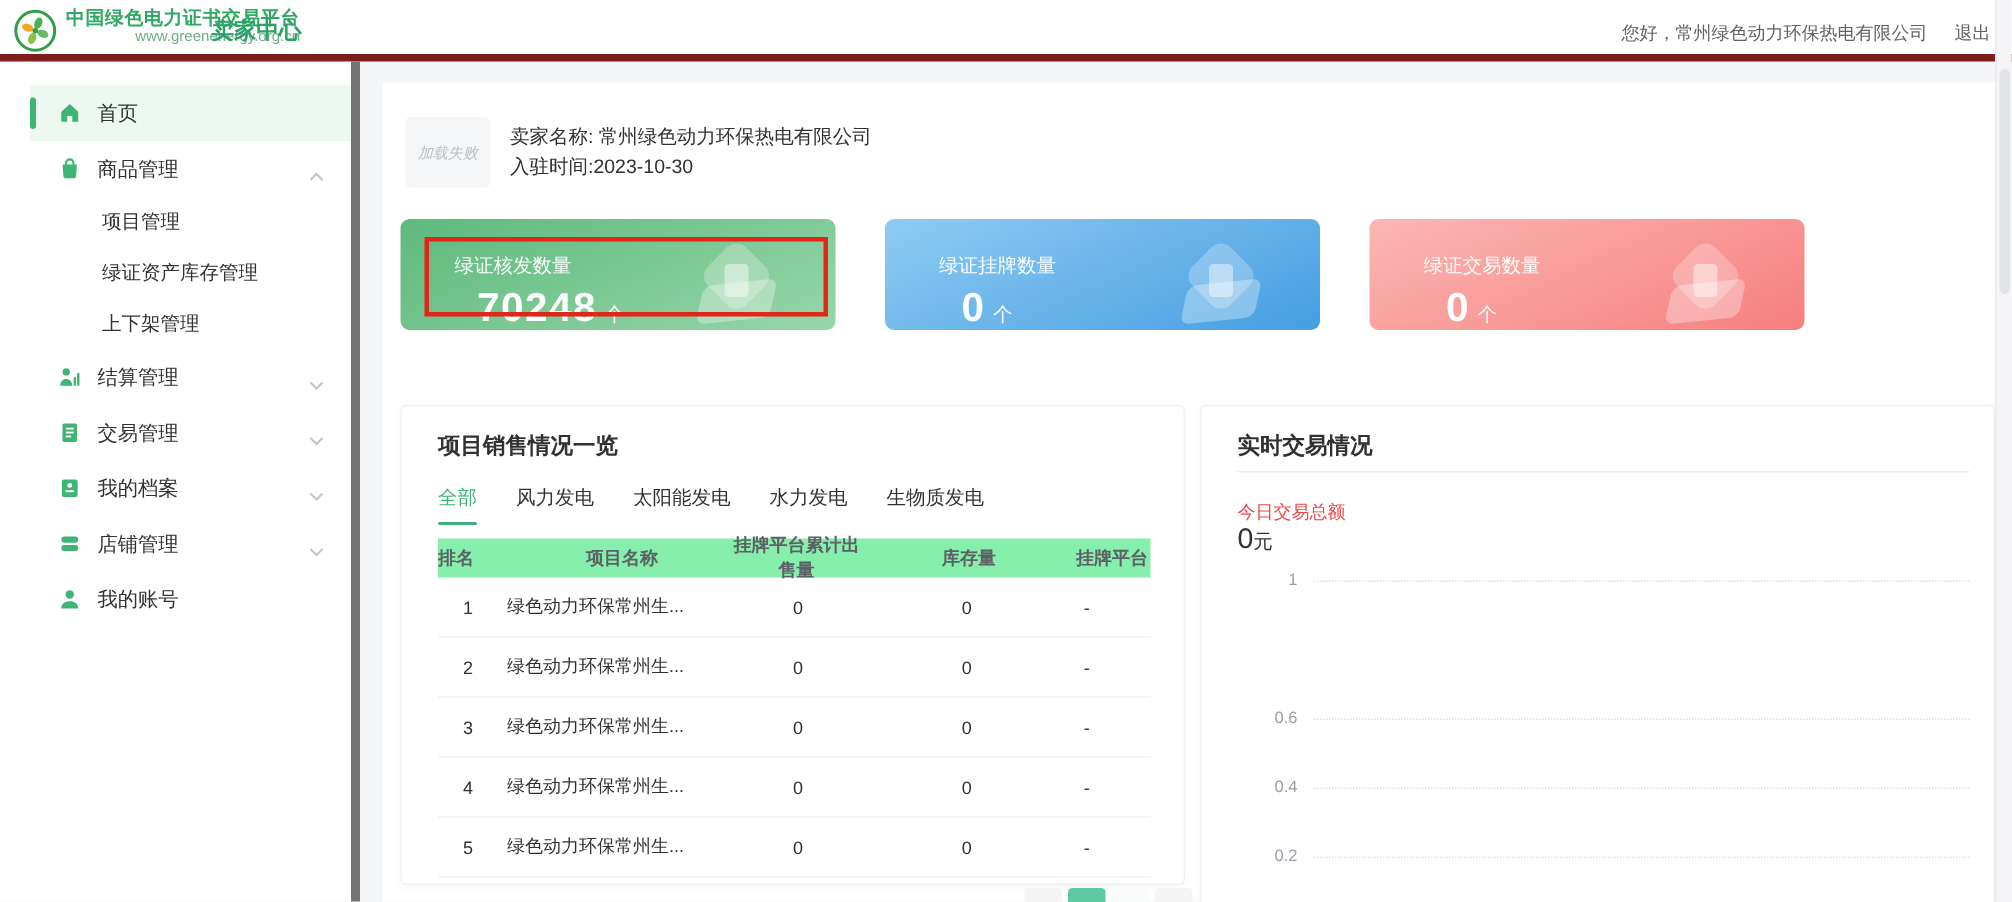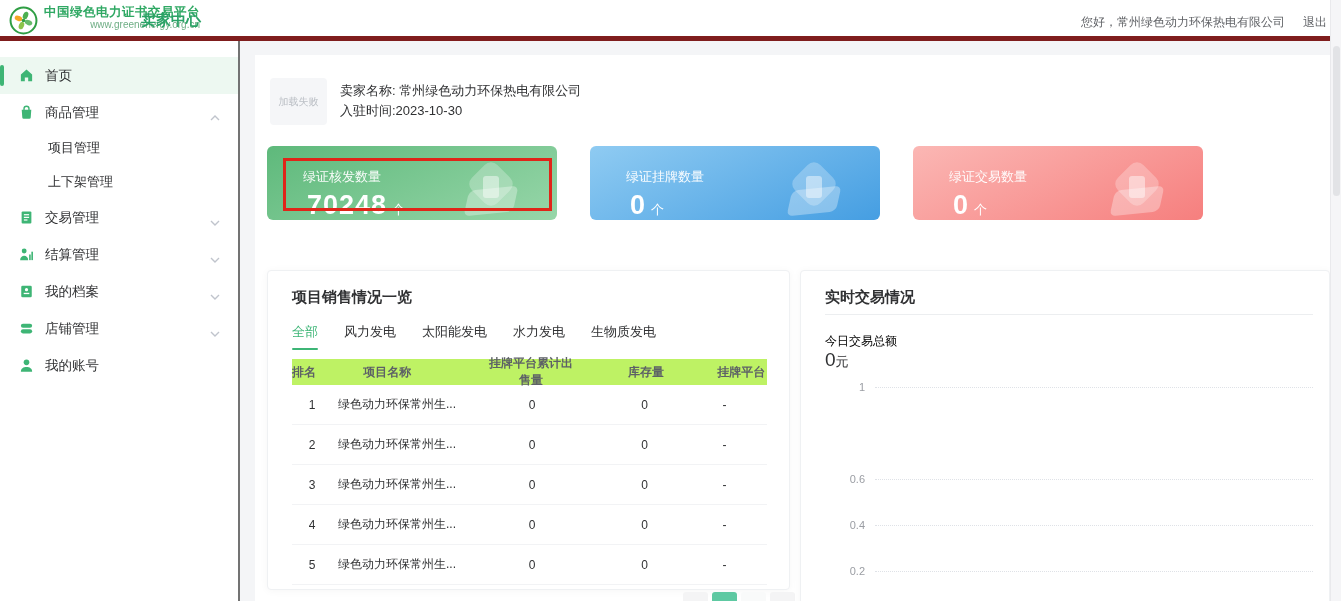--- a/index.html
+++ b/index.html
@@ -13,49 +13,49 @@
   .brand { position:absolute; left:44px; top:5px; line-height:1.15; }
   .brand-title { font-size:12.5px; font-weight:bold; color:#2fa863; letter-spacing:.5px; }
   .brand-url { font-size:10px; color:#6fae85;text-align:right; }
   .portal { position:absolute; left:141px; top:11px; font-size:15px; font-weight:bold; color:#2aa266; }
   .topbar-right { position:absolute; right:14px; top:14px; font-size:12px; color:#606266; }
   .topbar-right .greet { margin-right:18px; }
   .logout { color:#606266; cursor:pointer; }
 
   
   .sidebar { position:absolute; left:0; top:41px; width:240px; height:560px; background:#fff;
-    border-right:2px solid #737373; padding-top:16px; z-index:20; }
+    border-right:6px solid #737373; padding-top:16px; z-index:20;padding-left:20px; }
   .side-item { position:relative; display:flex; align-items:center; height:37px; padding-left:19px;
     font-size:13.5px; color:#303133; cursor:pointer; }
   .side-item .mi { width:15px; height:15px; margin-right:11px; flex:0 0 auto; display:flex; }
   .side-item svg { width:15px; height:15px; fill:#3eb575; }
   .side-item.active { background:#edf8f1; }
   .side-item.active::before { content:""; position:absolute; left:0; top:8px; bottom:8px; width:4px;
     border-radius:2px; background:#3eb575; }
   .side-sub { display:flex; align-items:center; height:34px; padding-left:48px; font-size:13px;
     color:#303133; cursor:pointer; }
   .chev { position:absolute; right:18px; top:50%; transform:translateY(-50%); width:10px; height:7px; }
   .chev svg { width:10px; height:7px; }
 
   
   .main-card { position:absolute; left:255px; top:55px; width:1075px; height:546px; background:#fff; z-index:10; }
 
   
   .seller-box { position:absolute; left:15px; top:23px; width:57px; height:47px; background:#f5f6f8;
     border-radius:4px; display:flex; align-items:center; justify-content:center;
-    font-size:10px; color:#bcc0c6; }
+    font-size:10px; color:#bcc0c6;font-style:italic; }
   .seller-name { position:absolute; left:85px; top:27px; font-size:13px; color:#303133; }
   .seller-joined { position:absolute; left:85px; top:47px; font-size:13px; color:#303133; }
 
   
   .stats-row { position:absolute; left:0; top:91px; width:1075px; height:95px; }
   .stat-card { position:absolute; top:0; width:290px; height:74px; border-radius:6px; color:#fff; overflow:visible; }
   .stat-card.c0 { left:12px; } .stat-card.c1 { left:335px; } .stat-card.c2 { left:658px; }
   .stat-label { position:absolute; left:36px; top:22px; font-size:13px; color:rgba(255,255,255,.96); }
-  .stat-value-row { position:absolute; left:40px; top:44px; }
+  .stat-value-row { position:absolute; left:51px; top:44px; }
   .stat-value { font-size:27px; font-weight:bold; letter-spacing:1px; }
   .stat-unit { font-size:13px; margin-left:5px; }
   .cube-icon { position:absolute; right:34px; top:16px; width:62px; height:62px; }
   .cube-a { position:absolute; left:12px; top:4px; width:36px; height:36px; background:rgba(255,255,255,.26);
     border-radius:9px; transform:rotate(45deg); }
   .cube-b { position:absolute; left:6px; top:26px; width:48px; height:26px; background:rgba(255,255,255,.32);
     border-radius:6px; transform:skewX(-18deg) rotate(-6deg); }
   .cube-c { position:absolute; left:22px; top:14px; width:16px; height:22px; background:rgba(255,255,255,.45);
     border-radius:3px; }
   .highlight-box { position:absolute; left:16px; right:5px; top:12px; bottom:9px; border:3px solid #e02519; }
@@ -69,40 +69,40 @@
 
   
   .tabs { position:absolute; left:24px; top:52px; display:flex; }
   .tab { position:relative; font-size:13px; color:#303133; margin-right:26px; padding-bottom:9px; cursor:pointer; }
   .tab.active { color:#3db576; }
   .tab.active::after { content:""; position:absolute; left:0; right:0; bottom:0; height:2px;
     background:#3db576; border-radius:1px; }
 
   
   .s-table { position:absolute; left:24px; top:88px; width:475px; }
-  .thead { display:flex; align-items:center; height:26px; background:#bef264; font-size:12px;
+  .thead { display:flex; align-items:center; height:26px; background:#86efac; font-size:12px;
     font-weight:bold; color:#5d6166;gap:47px; }
   .trow { display:flex; align-items:center; height:40px; border-bottom:1px solid #f2f3f5;
     font-size:12px; color:#303133; }
   .c-0 { width:40px; text-align:center; }
-  .c-1 { width:125px; text-align:left; }
+  .c-1 { width:125px; text-align:right; }
   .trow .c-1 { text-align:left; padding-left:6px; white-space:nowrap; }
   .c-2 { width:150px; text-align:center; }
   .c-3 { width:75px; text-align:center; }
   .c-4 { width:85px; text-align:center; }
 
   
   .pagination { position:absolute; left:428px; top:537px; display:flex; }
   .pg { width:25px; height:26px; border-radius:3px; background:#f4f4f5; margin-right:4px; }
   .pg.faint { background:#f9fafa; }
   .pg.active { background:#5ec9a2; }
 
   
   .divider { position:absolute; left:24px; right:16px; top:43px; height:1px; background:#ecee f0; background:#eceef0; }
-  .today-label { position:absolute; left:24px; top:62px; font-size:12px; color:#000000; }
+  .today-label { position:absolute; left:24px; top:62px; font-size:12px; color:#ef4444; }
   .today-value { position:absolute; left:24px; top:78px; font-size:19px; color:#303133; }
   .today-value .yuan { font-size:13px; }
   .chart { position:absolute; left:0; top:108px; width:530px; height:252px; }
   .tick-row { position:absolute; left:0; width:530px; height:14px; }
   .tick-label { position:absolute; left:20px; width:44px; text-align:right; font-size:11px; color:#9a9da3; top:-6px; }
   .tick-line { position:absolute; left:74px; right:18px; top:0; border-top:1px dotted #dfe2e7; }
 
   
   .scrollbar { position:absolute; right:0; top:0; width:11px; height:601px; background:#f5f5f7;
     border-left:1px solid #e9e9ec; z-index:40; }
@@ -150,48 +150,49 @@
           <path d="M4.6 5V4a3.4 3.4 0 0 1 6.8 0v1h1.7l-.6 8.3a1.5 1.5 0 0 1-1.5 1.4H5a1.5 1.5 0 0 1-1.5-1.4L2.9 5h1.7zm1.5 0h3.8V4a1.9 1.9 0 0 0-3.8 0z"></path>
         </svg>
       </span>
     <span>商品管理</span>
     <span class="chev">
       <svg viewBox="0 0 10 7">
           <path d="M1 5.5 5 1.5l4 4" stroke="#c0c4cc" stroke-width="1.4" fill="none"></path>
         </svg></span>
   </div>
   <div class="side-sub">项目管理</div>
+  <div class="side-sub">绿证资产库存管理</div>
   <div class="side-sub">上下架管理</div>
+
+  <div class="side-item">
+    <span class="mi">
+      <svg viewBox="0 0 16 16">
+          <circle cx="5.5" cy="4.2" r="2.6"></circle>
+          <path d="M1.2 14c0-3.2 2.1-4.8 4.3-4.8S9.8 10.8 9.8 14z"></path>
+          <rect x="10.8" y="8" width="1.7" height="6"></rect>
+          <rect x="13.2" y="5" width="1.7" height="9"></rect>
+        </svg>
+      </span>
+    <span>结算管理</span>
+    <span class="chev">
+      <svg viewBox="0 0 10 7">
+          <path d="M1 1.5 5 5.5l4-4" stroke="#c0c4cc" stroke-width="1.4" fill="none"></path>
+        </svg></span>
+  </div>
 
   <div class="side-item">
     <span class="mi">
       <svg viewBox="0 0 16 16">
           <rect x="2.8" y="1.5" width="10.4" height="13" rx="1.2"></rect>
           <rect x="5.2" y="4.4" width="5.6" height="1.3" fill="#fff"></rect>
           <rect x="5.2" y="7.2" width="5.6" height="1.3" fill="#fff"></rect>
           <rect x="5.2" y="10" width="3.8" height="1.3" fill="#fff"></rect>
         </svg>
       </span>
     <span>交易管理</span>
-    <span class="chev">
-      <svg viewBox="0 0 10 7">
-          <path d="M1 1.5 5 5.5l4-4" stroke="#c0c4cc" stroke-width="1.4" fill="none"></path>
-        </svg></span>
-  </div>
-
-  <div class="side-item">
-    <span class="mi">
-      <svg viewBox="0 0 16 16">
-          <circle cx="5.5" cy="4.2" r="2.6"></circle>
-          <path d="M1.2 14c0-3.2 2.1-4.8 4.3-4.8S9.8 10.8 9.8 14z"></path>
-          <rect x="10.8" y="8" width="1.7" height="6"></rect>
-          <rect x="13.2" y="5" width="1.7" height="9"></rect>
-        </svg>
-      </span>
-    <span>结算管理</span>
     <span class="chev">
       <svg viewBox="0 0 10 7">
           <path d="M1 1.5 5 5.5l4-4" stroke="#c0c4cc" stroke-width="1.4" fill="none"></path>
         </svg></span>
   </div>
 
   <div class="side-item">
     <span class="mi">
       <svg viewBox="0 0 16 16">
           <rect x="2.4" y="1.8" width="11.2" height="12.4" rx="1.4"></rect>

